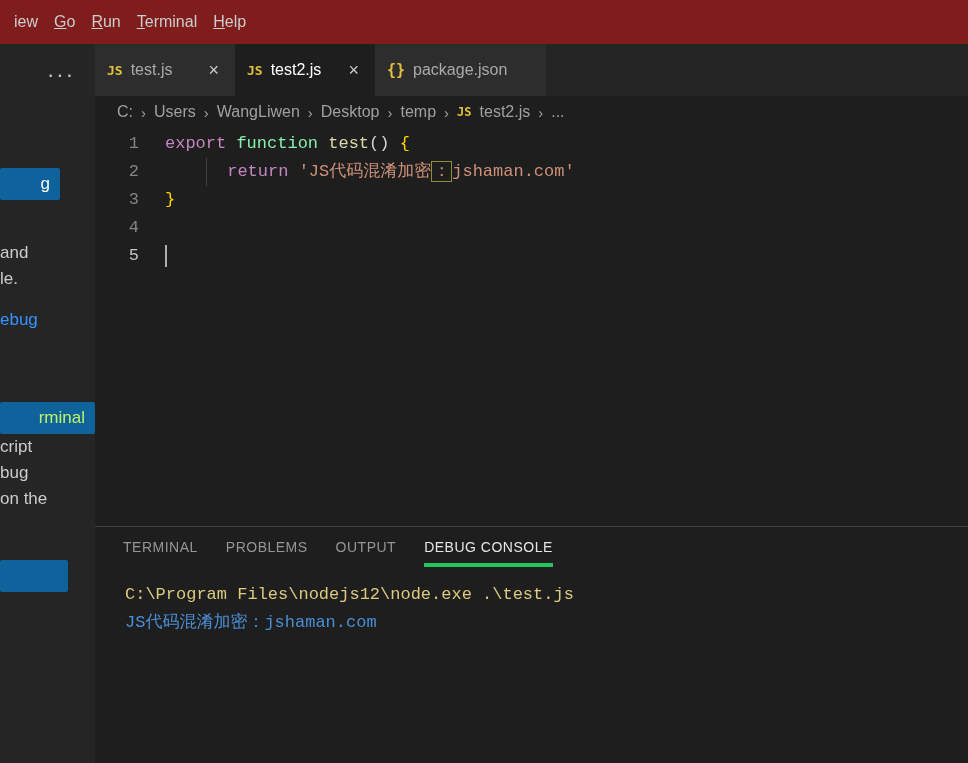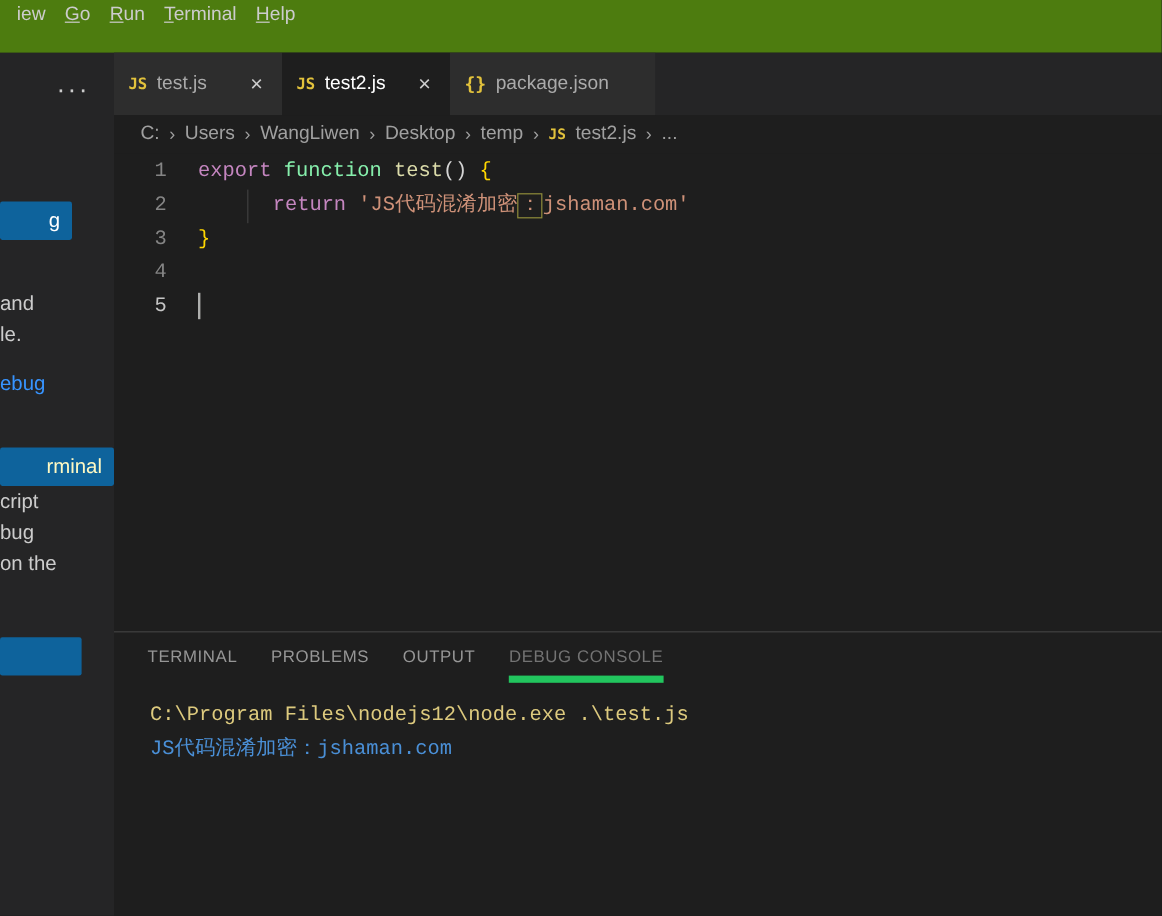--- a/index.html
+++ b/index.html
@@ -9,22 +9,23 @@
     background: #1e1e1e;
     font-family: "Segoe UI", sans-serif;
     color: #cccccc;
     overflow: hidden;
     position: relative;
   }
 
   
   .menu-bar {
     height: 44px;
-    background: #4d7c0f;
-    display: flex;
+    background: #7f1d1d;
+    display: flex;
+    align-items: center;
     padding: 0 6px;
     position: relative;
   }
   .menu-item {
     padding: 4px 8px;
     font-size: 16px;
     cursor: pointer;
   }
   .menu-item .mn { text-decoration: underline; }
   .title-center {
@@ -75,24 +76,24 @@
     text-align: left;
   }
   .left-link {
     color: #3794ff;
     font-size: 17px;
     margin-top: 18px;
     white-space: nowrap;
   }
   .left-btn2 {
     background: #0e639c;
-    color: #fef9c3;
+    color: #bef264;
     font-size: 17px;
     padding: 6px 10px;
-    margin-top: 43px;
+    margin-top: 72px;
     text-align: right;
     border-radius: 2px;
   }
   .left-text2 {
     color: #cccccc;
     font-size: 17px;
     line-height: 26px;
     white-space: nowrap;
   }
   .left-btn3 {
@@ -239,22 +240,22 @@
     padding: 12px 28px 0 28px;
     font-size: 14px;
   }
   .panel-tab {
     color: #969696;
     padding-bottom: 8px;
     cursor: pointer;
     letter-spacing: 0.5px;
   }
   .panel-tab.active {
-    color: #737373;
-    border-bottom: 6px solid #22c55e;
+    color: #e5e5e5;
+    border-bottom: 4px solid #22c55e;
   }
   .panel-body {
     padding: 14px 30px;
     font-family: Consolas, "Courier New", monospace;
     font-size: 17px;
     line-height: 28px;
   }
   .console-cmd { color: #ddca7e; }
   .console-out { color: #4a8fd6; }
 </style>

